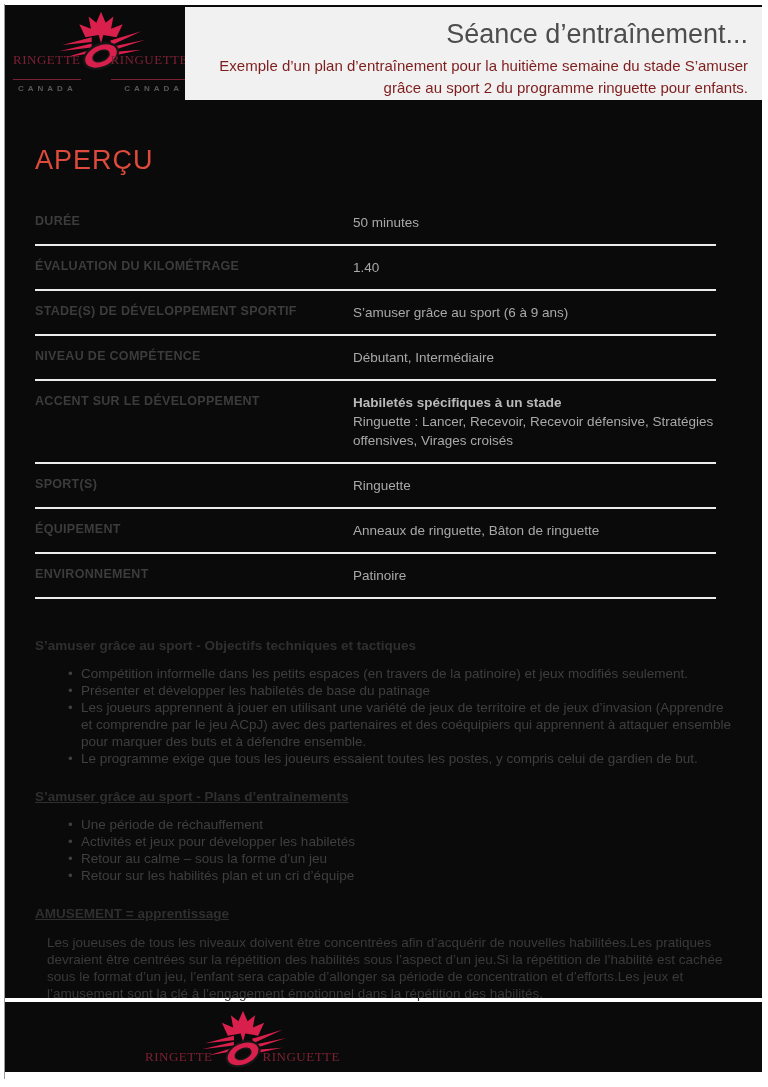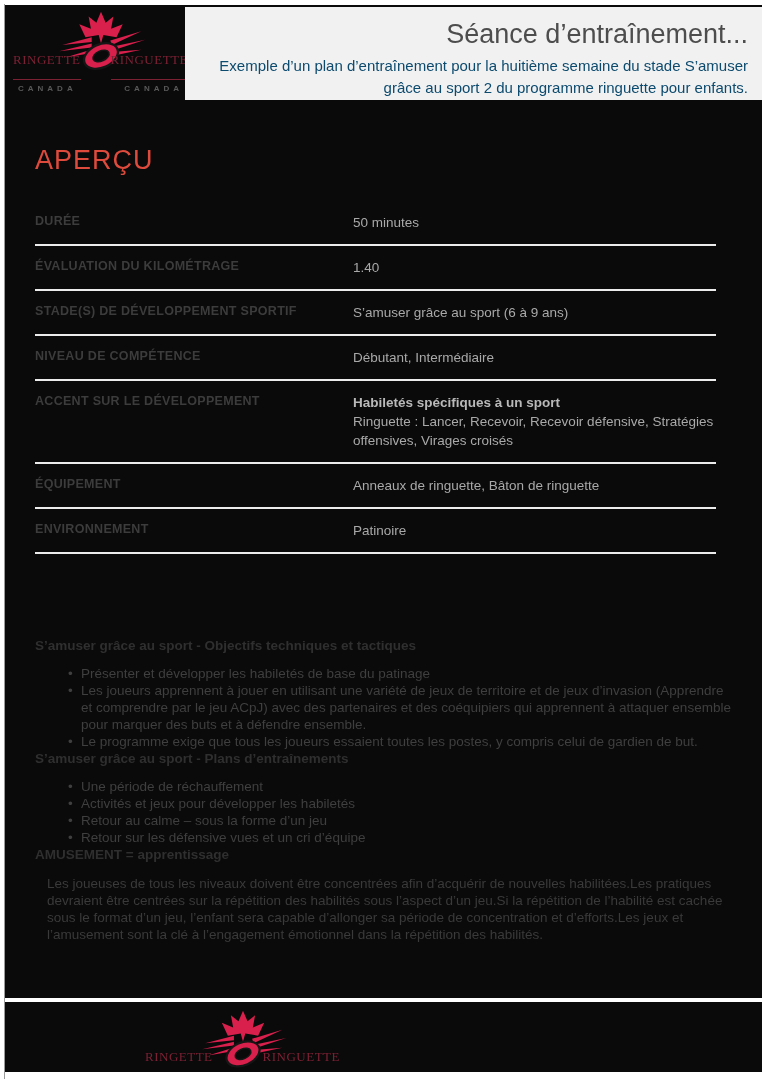--- a/index.html
+++ b/index.html
@@ -31,35 +31,35 @@
   .logo .words{position:absolute;left:0;right:0;bottom:15px;display:flex;justify-content:space-between;
     font-family:"Liberation Serif", serif;font-size:13px;color:var(--logo-text);letter-spacing:0.5px;}
   .logo .words span{border-bottom:1.5px solid var(--logo-text);padding-bottom:11px;}
   .logo .subs{position:absolute;left:5px;right:5px;bottom:2px;display:flex;justify-content:space-between;
     font-size:8px;letter-spacing:4px;color:#595959;font-weight:bold;}
 
   
   .header-card{position:absolute;left:180px;top:2px;right:0;height:93px;background:var(--header-bg);
     text-align:right;padding:11px 14px 0 24px;box-sizing:border-box;}
   .header-title{font-size:27px;color:#4D4D4D;margin:0;line-height:1.2;font-weight:400;}
-  .header-subtitle{font-size:15px;color:#0c4a6e;margin:5px 0 0 0;line-height:1.42;}
+  .header-subtitle{font-size:15px;color:#7f1d1d;margin:5px 0 0 0;line-height:1.42;}
 
   
   .apercu-title{position:absolute;left:30px;top:140px;margin:0;font-size:27px;font-weight:normal;
     letter-spacing:1px;color:var(--accent-red);}
   .overview-table{position:absolute;left:30px;right:46px;top:196px;}
   .o-row{display:flex;border-bottom:2px solid var(--rule-gray);padding:12px 0;}
   .o-label{flex:0 0 318px;font-size:12.5px;font-weight:bold;letter-spacing:0.3px;color:var(--label-gray);padding-top:1px;}
   .o-value{flex:1;font-size:13.5px;color:var(--value-gray);line-height:19px;}
   .o-value-bold{font-weight:bold;color:#B9B9B9;}
 
   
   .body-text{position:absolute;left:30px;right:25px;top:632px;font-size:13.5px;line-height:17px;}
   .sec-heading{margin:0 0 11px 0;font-size:13.5px;font-weight:bold;color:var(--heading-gray);}
-  .sec-heading.spaced{}
+  .sec-heading.spaced{margin-top:21px;text-decoration:underline;}
   ul.bullets{list-style:none;margin:0;padding:0 0 0 33px;color:var(--body-gray);}
   ul.bullets li{position:relative;padding-left:13px;}
   ul.bullets li::before{content:"\2022";position:absolute;left:0;top:0;}
   .sec-paragraph{margin:12px;color:#3A3A3A;}
 </style>
 </head>
 <body>
 
 <div class="page">
   <div class="page-edge"></div>
@@ -112,48 +112,53 @@
         <div class="o-label">STADE(S) DE DÉVELOPPEMENT SPORTIF</div>
         <div class="o-value">S’amuser grâce au sport (6 à 9 ans)</div>
       </div>
       <div class="o-row">
         <div class="o-label">NIVEAU DE COMPÉTENCE</div>
         <div class="o-value">Débutant, Intermédiaire</div>
       </div>
       <div class="o-row">
         <div class="o-label">ACCENT SUR LE DÉVELOPPEMENT</div>
         <div class="o-value">
-          <div class="o-value-bold">Habiletés spécifiques à un sport</div>
+          <div class="o-value-bold">Habiletés spécifiques à un stade</div>
           <div>Ringuette : Lancer, Recevoir, Recevoir défensive, Stratégies offensives, Virages croisés</div>
         </div>
+      </div>
+      <div class="o-row">
+        <div class="o-label">SPORT(S)</div>
+        <div class="o-value">Ringuette</div>
       </div>
       <div class="o-row">
         <div class="o-label">ÉQUIPEMENT</div>
         <div class="o-value">Anneaux de ringuette, Bâton de ringuette</div>
       </div>
       <div class="o-row">
         <div class="o-label">ENVIRONNEMENT</div>
         <div class="o-value">Patinoire</div>
       </div>
     </div>
 
     <div class="body-text">
       <h3 class="sec-heading">S’amuser grâce au sport - Objectifs techniques et tactiques</h3>
       <ul class="bullets">
+        <li>Compétition informelle dans les petits espaces (en travers de la patinoire) et jeux modifiés seulement.</li>
         <li>Présenter et développer les habiletés de base du patinage</li>
         <li>Les joueurs apprennent à jouer en utilisant une variété de jeux de territoire et de jeux d’invasion (Apprendre et comprendre par le jeu ACpJ) avec des partenaires et des coéquipiers qui apprennent à attaquer ensemble pour marquer des buts et à défendre ensemble.</li>
         <li>Le programme exige que tous les joueurs essaient toutes les postes, y compris celui de gardien de but.</li>
       </ul>
 
       <h3 class="sec-heading spaced">S’amuser grâce au sport - Plans d’entraînements</h3>
       <ul class="bullets">
         <li>Une période de réchauffement</li>
         <li>Activités et jeux pour développer les habiletés</li>
         <li>Retour au calme – sous la forme d’un jeu</li>
-        <li>Retour sur les défensive vues et un cri d’équipe</li>
+        <li>Retour sur les habilités plan et un cri d’équipe</li>
       </ul>
 
       <h3 class="sec-heading spaced">AMUSEMENT = apprentissage</h3>
       <p class="sec-paragraph">Les joueuses de tous les niveaux doivent être concentrées afin d’acquérir de nouvelles habilitées.Les pratiques devraient être centrées sur la répétition des habilités sous l’aspect d’un jeu.Si la répétition de l’habilité est cachée sous le format d’un jeu, l’enfant sera capable d’allonger sa période de concentration et d’efforts.Les jeux et l’amusement sont la clé à l’engagement émotionnel dans la répétition des habilités.</p>
     </div>
   </div>
 
   <div class="footer-block">
     <div class="logo logo-bottom">
       <svg class="leaf-art" viewBox="0 0 120 78" xmlns="http://www.w3.org/2000/svg">

